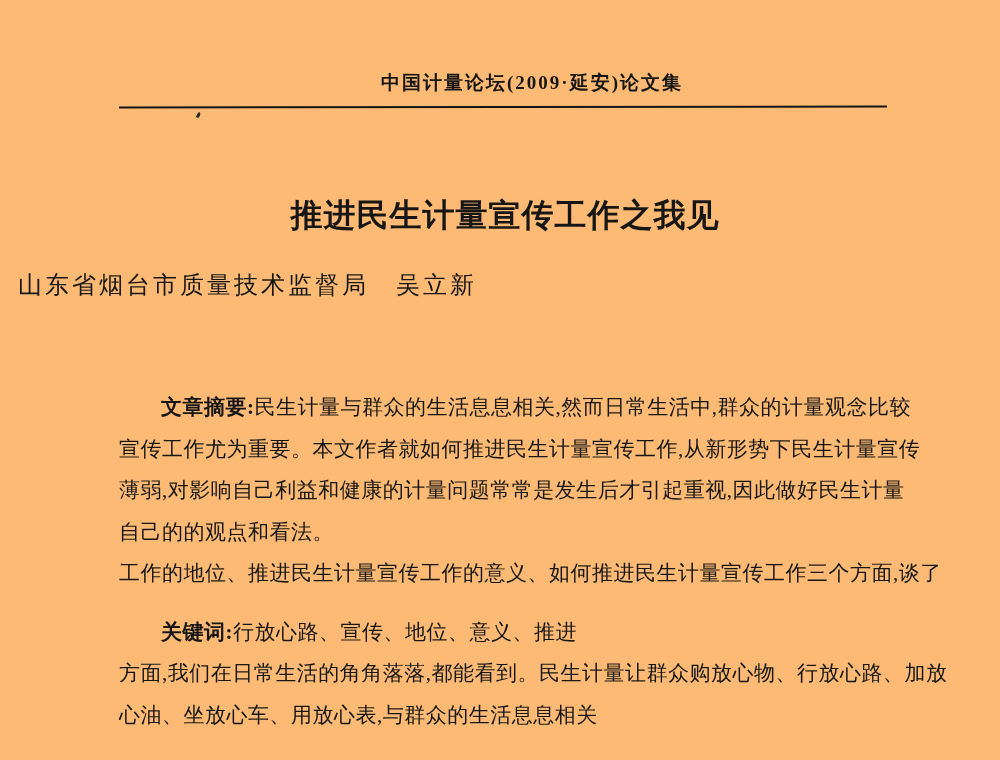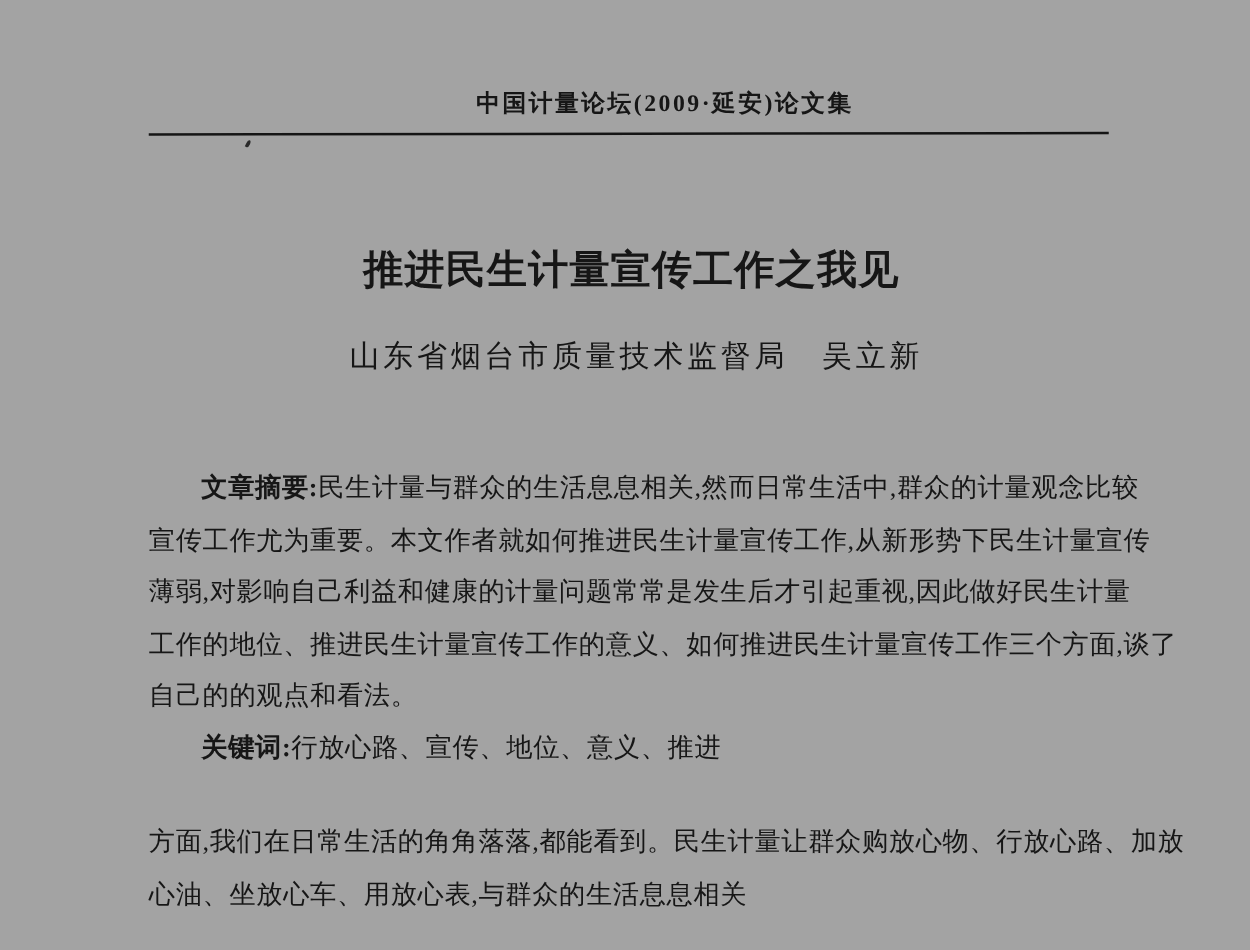--- a/index.html
+++ b/index.html
@@ -4,21 +4,21 @@
 <style>
   html, body {
     margin: 0;
     padding: 0;
     background: #ffffff;
   }
   .page {
     position: relative;
     width: 1000px;
     height: 760px;
-    background: #a3a3a3;
+    background: #fdba74;
     overflow: hidden;
     font-family: "Liberation Serif", "DejaVu Serif", serif;
     color: #161616;
   }
   .proceedings-header {
     position: absolute;
     top: 70px;
     left: 0;
     right: 0;
     padding-left: 64px;
@@ -58,21 +58,21 @@
     font-weight: 700;
     letter-spacing: 1px;
     white-space: nowrap;
   }
   .author-line {
     position: absolute;
     top: 269px;
     left: 0;
     right: 0;
     padding-left: 18px;
-    text-align: center;
+    text-align: left;
     font-size: 24px;
     letter-spacing: 3px;
     white-space: nowrap;
   }
   .abstract-block {
     position: absolute;
     top: 370px;
     left: 119px;
     width: 772px;
     font-size: 21px;
@@ -85,20 +85,21 @@
     width: 772px;
     font-size: 21px;
     line-height: 41.5px;
   }
   .text-line {
     white-space: nowrap;
     letter-spacing: 0.5px;
   }
   .indented {
     text-indent: 42px;
+    margin-top: 17px;
   }
   .bold-label {
     font-weight: 700;
   }
 </style>
 </head>
 <body>
 
 <div class="page">
 
@@ -110,22 +111,22 @@
   <div class="article-title">推进民生计量宣传工作之我见</div>
 
   <div class="author-line">山东省烟台市质量技术监督局　吴立新</div>
 
   <div class="abstract-block">
     <div class="text-line indented">
       <span class="bold-label">文章摘要:</span><span>民生计量与群众的生活息息相关,然而日常生活中,群众的计量观念比较</span>
     </div>
     <div class="text-line">宣传工作尤为重要。本文作者就如何推进民生计量宣传工作,从新形势下民生计量宣传</div>
     <div class="text-line">薄弱,对影响自己利益和健康的计量问题常常是发生后才引起重视,因此做好民生计量</div>
+    <div class="text-line">自己的的观点和看法。</div>
     <div class="text-line">工作的地位、推进民生计量宣传工作的意义、如何推进民生计量宣传工作三个方面,谈了</div>
-    <div class="text-line">自己的的观点和看法。</div>
     <div class="text-line indented">
       <span class="bold-label">关键词:</span><span>行放心路、宣传、地位、意义、推进</span>
     </div>
   </div>
 
   <div class="body-block">
     <div class="text-line">方面,我们在日常生活的角角落落,都能看到。民生计量让群众购放心物、行放心路、加放</div>
     <div class="text-line">心油、坐放心车、用放心表,与群众的生活息息相关</div>
   </div>
 

